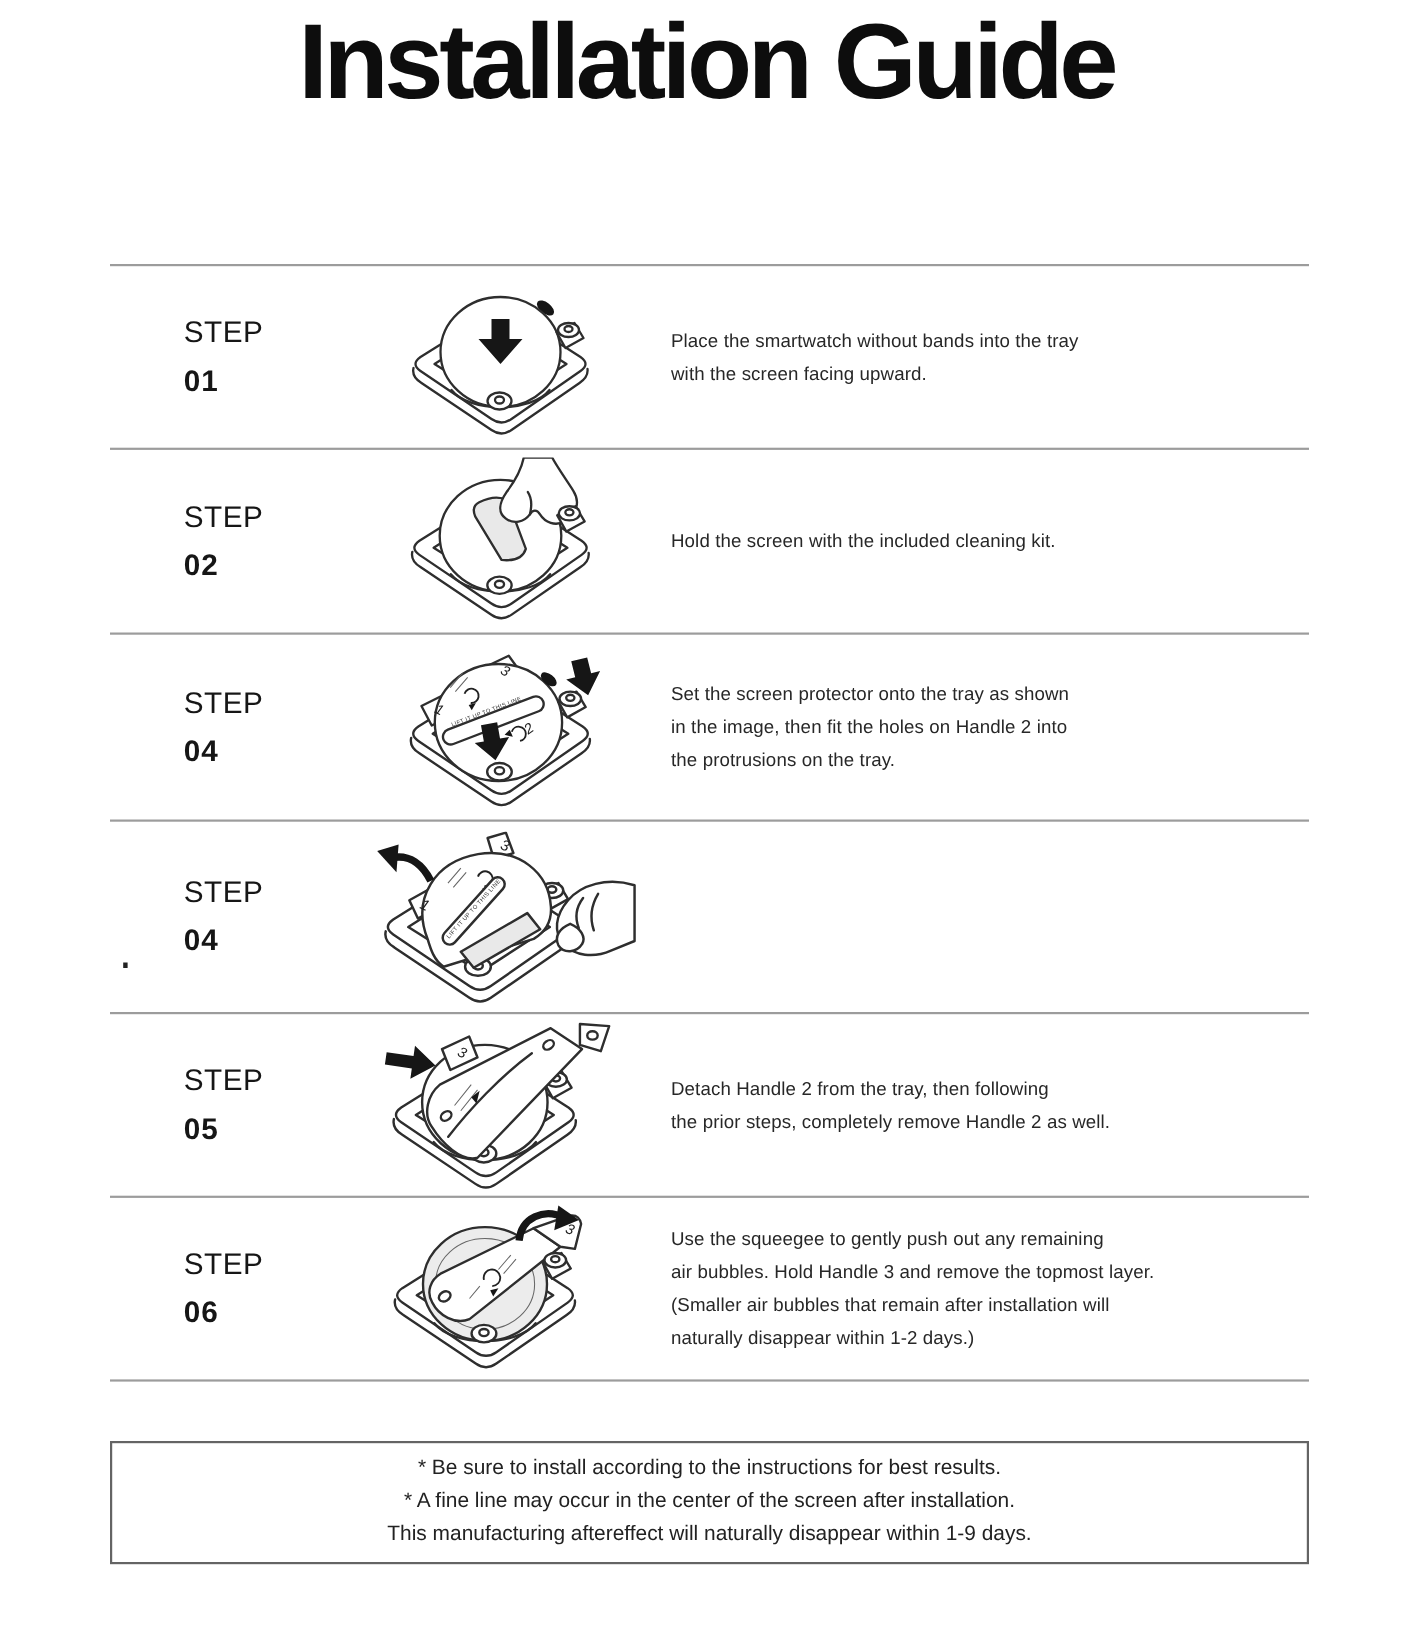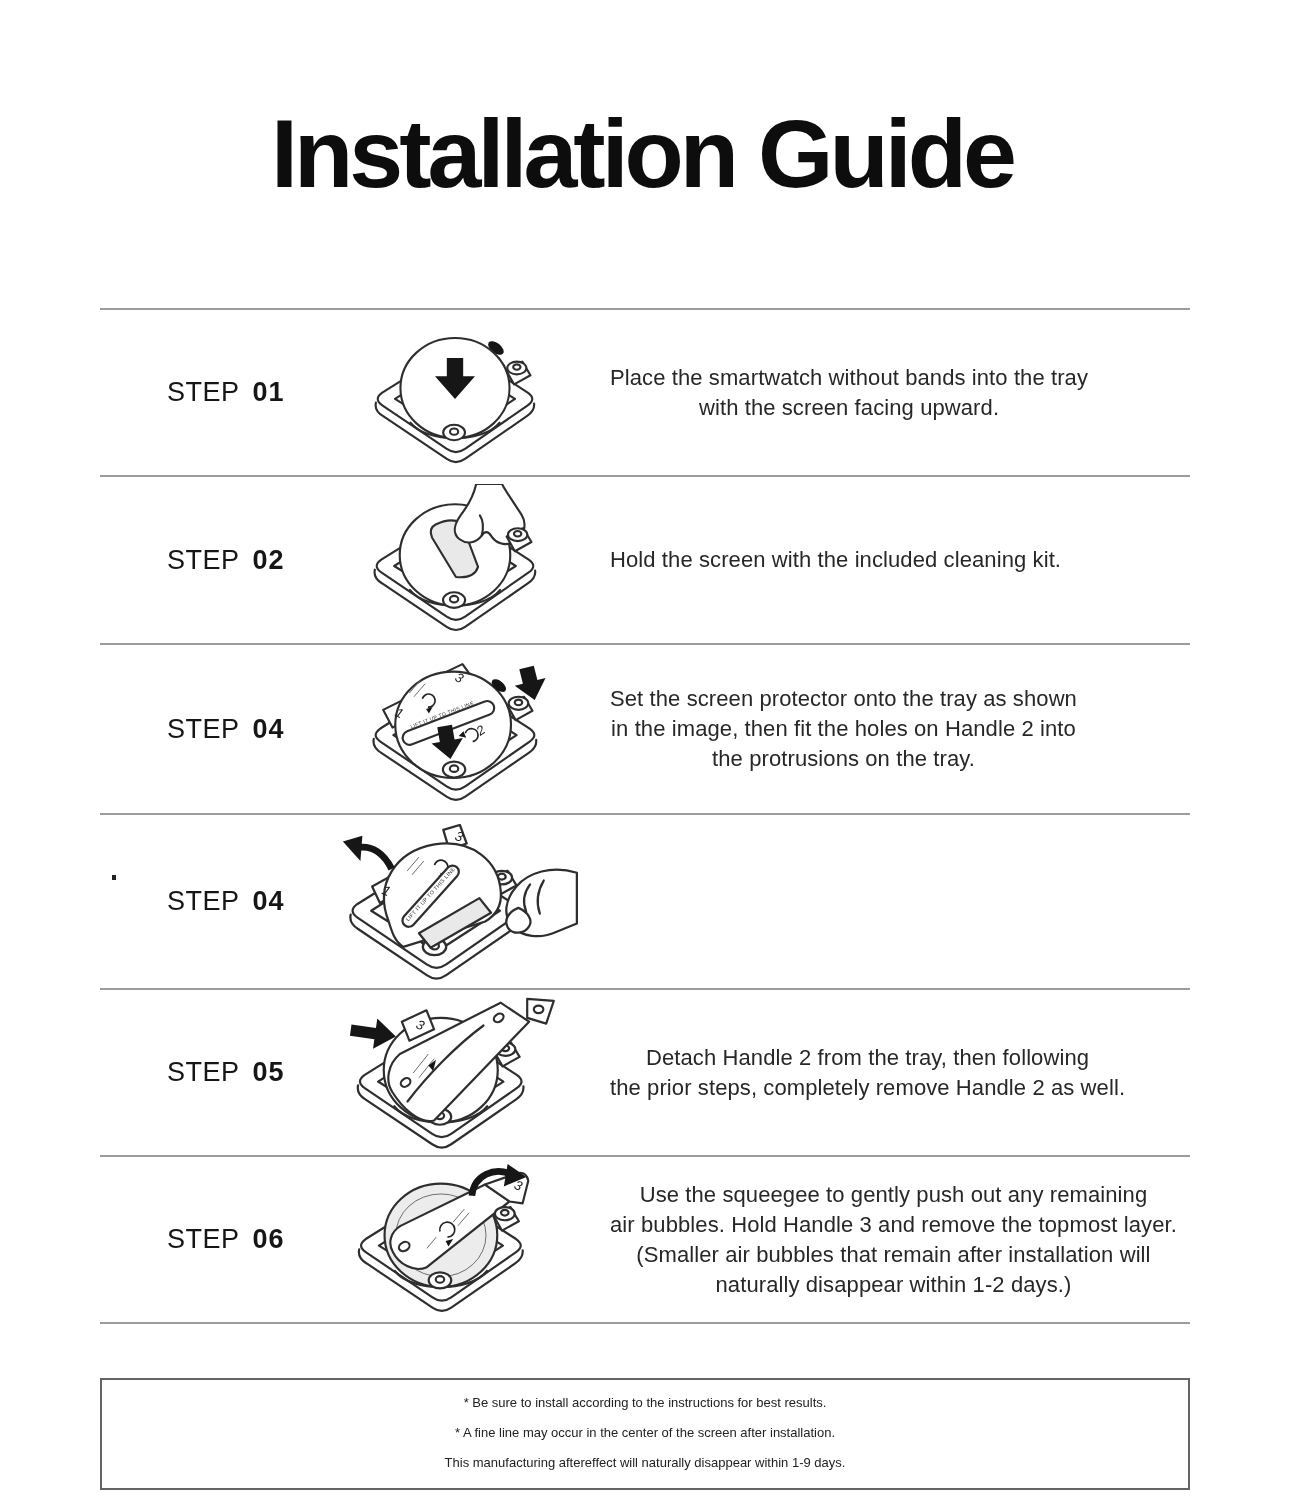--- a/index.html
+++ b/index.html
@@ -1,47 +1,48 @@
 <!DOCTYPE html>
 <html><head>
 <meta charset="utf-8">
 <style>
   html,body { margin:0; padding:0; }
   body {
     width:1290px; height:1500px; background:#ffffff; position:relative;
     font-family:"Liberation Sans", sans-serif; color:#1c1c1c; overflow:hidden;
   }
-  .header { height:308px; display:flex; align-items:center; justify-content:center; }
+  .header { height:240px; display:flex; align-items:flex-start; justify-content:center; }
   .title {
     font-size:97px; font-weight:800; letter-spacing:-4px; color:#0d0d0d;
     white-space:nowrap; padding-right:6px;
   }
   .rows { margin:0 100px; }
   .step-row {
     display:flex; align-items:center; box-sizing:border-box;
     border-top:2px solid #9c9c9c;
   }
   .step-row.last { border-bottom:2px solid #9c9c9c; }
   .step-label {
     width:210px; padding-left:67px; box-sizing:border-box;
     display:flex; align-items:baseline; gap:13px; font-size:27px; color:#161616;
     flex-shrink:0;
+    flex-direction:column;
   }
   .step-word { font-weight:400; letter-spacing:0.5px; }
   .step-num  { font-weight:800; letter-spacing:1px; }
   .figure { width:290px; flex-shrink:0; display:flex; justify-content:center; align-items:center; }
   .desc {
-    margin-left:10px; font-size:22px; line-height:30px; color:#272727;
-    white-space:pre-line; letter-spacing:0.1px;text-align:center;
+    margin-left:10px; font-size:17px; line-height:30px; color:#272727;
+    white-space:pre-line; letter-spacing:0.1px;
   }
   .notes {
     margin:54px 100px 0 100px; border:2px solid #646464; box-sizing:border-box;
     text-align:center; padding:8px 10px 10px 10px;
   }
-  .note-line { font-size:13px; line-height:30px; color:#222; }
+  .note-line { font-size:19px; line-height:30px; color:#222; }
   .stray-dot { position:absolute; left:112px; top:875px; width:4px; height:5px; background:#222; }
 
   
   .s   { fill:#ffffff; stroke:#2e2e2e; stroke-width:2.3; stroke-linejoin:round; stroke-linecap:round; }
   .sn  { fill:none;    stroke:#2e2e2e; stroke-width:2.3; stroke-linejoin:round; stroke-linecap:round; }
   .thin  { fill:none; stroke:#666; stroke-width:1; }
   .thin2 { fill:none; stroke:#222; stroke-width:1.8; }
   .blk { fill:#161616; stroke:none; }
   .gry { fill:#e9e9e9; stroke:#2e2e2e; stroke-width:2.3; stroke-linejoin:round; }
   .arrstroke { fill:none; stroke:#161616; stroke-width:7; }

